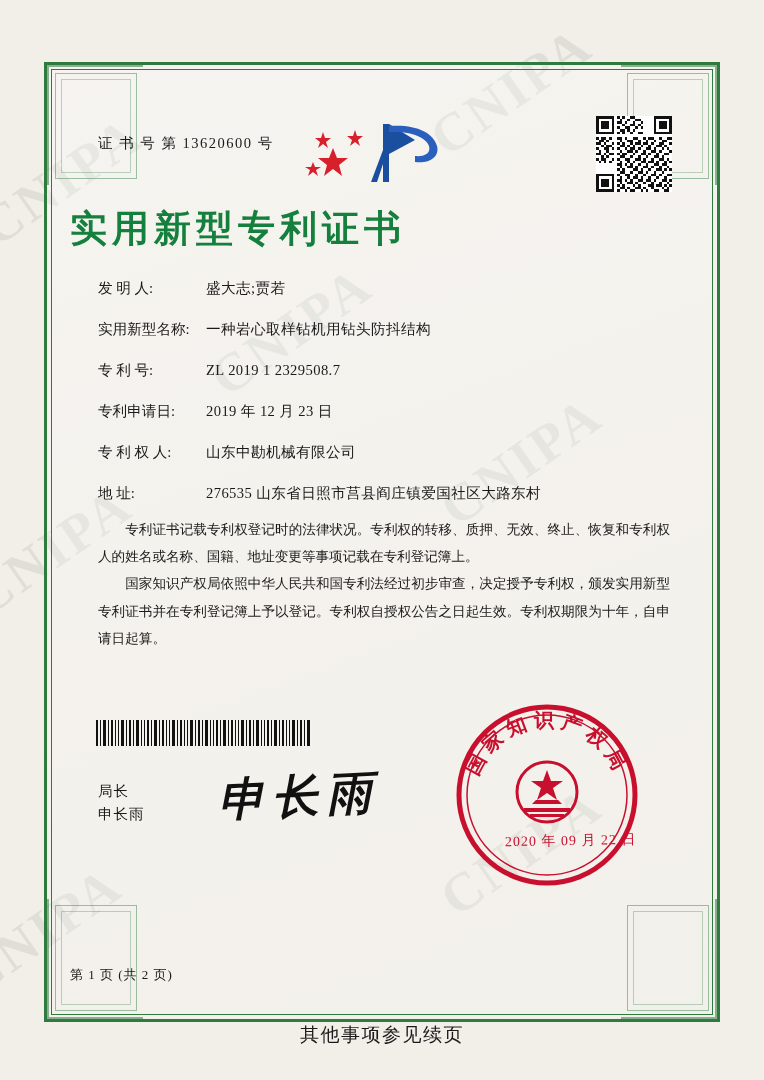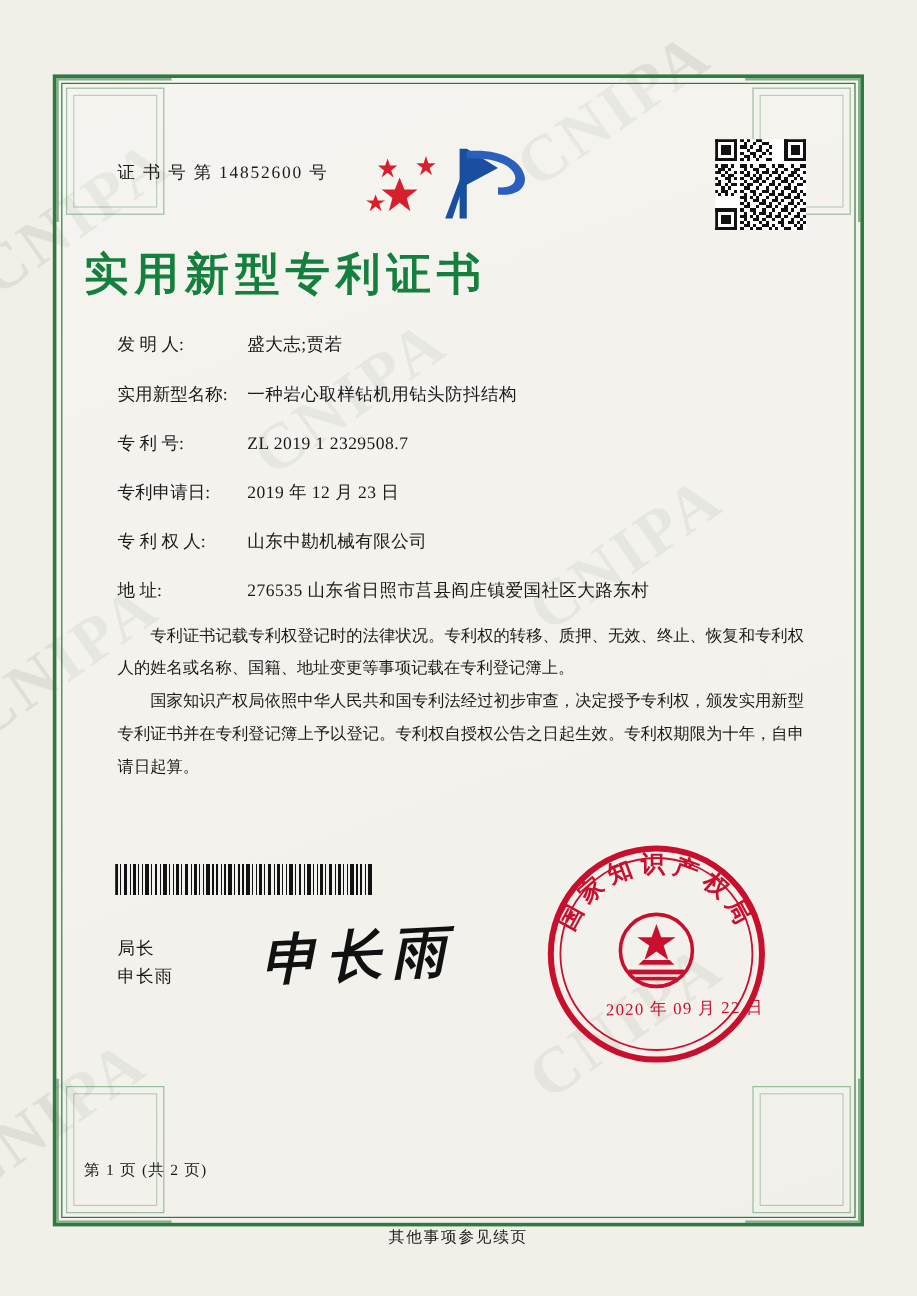--- a/index.html
+++ b/index.html
@@ -222,21 +222,21 @@
     bottom: 20px;
     font-size: 13px;
     letter-spacing: 1px;
   }
   .footnote {
     position: absolute;
     left: 0;
     right: 0;
     top: 1022px;
     text-align: center;
-    font-size: 13px;
+    font-size: 19px;
     letter-spacing: 1.5px;
     z-index: 2;
   }
 </style>
 </head>
 <body>
 
 <div class="watermark-layer">
   <div class="wm wm1">CNIPA</div>
   <div class="wm wm2">CNIPA</div>
@@ -250,21 +250,21 @@
 <div class="page">
   <div class="border-outer"></div>
   <div class="border-inner"></div>
   <div class="corner c-tl"></div>
   <div class="corner c-tr"></div>
   <div class="corner c-bl"></div>
   <div class="corner c-br"></div>
 
   <div class="content">
 
-    <div class="cert-no">证 书 号 第 14852600 号</div>
+    <div class="cert-no">证 书 号 第 13620600 号</div>
 
     <div class="logo">
       <svg viewBox="0 0 170 82" width="170" height="82" aria-hidden="true">
 
         <g fill="#d7202c">
           <polygon points="36,36 40,46 51,46 42,53 45,64 36,57 27,64 30,53 21,46 32,46"></polygon>
           <polygon points="58,18 60,24 66,24 61,28 63,34 58,30 53,34 55,28 50,24 56,24"></polygon>
           <polygon points="26,20 28,26 34,26 29,30 31,36 26,32 21,36 23,30 18,26 24,26"></polygon>
           <polygon points="16,50 18,55 24,55 19,58 21,64 16,60 11,64 13,58 8,55 14,55"></polygon>
         </g>

